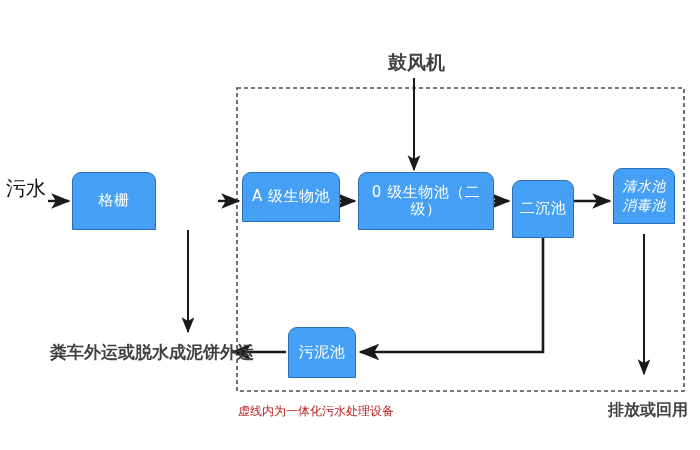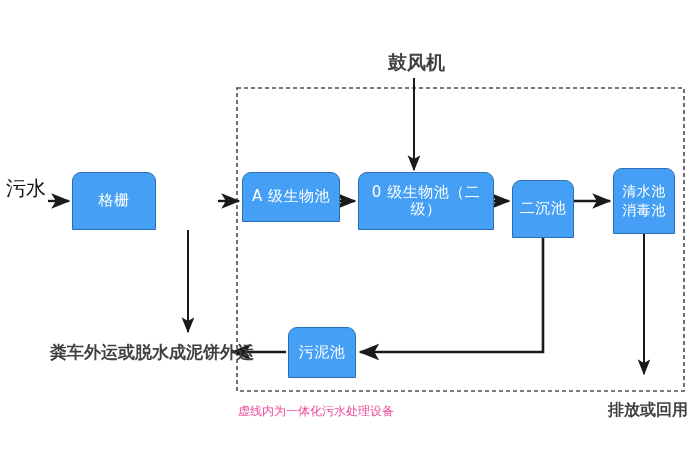--- a/index.html
+++ b/index.html
@@ -54,21 +54,21 @@
   }
   .blue-label {
     position: absolute;
     color: #404040;
     font-weight: bold;
     white-space: nowrap;
     z-index: 3;
   }
   .caption {
     position: absolute;
-    color: #ec4899;
+    color: #b91c1c;
     font-size: 12px;
     white-space: nowrap;
     z-index: 3;
   }
 </style>
 </head>
 <body>
 
 <div id="canvas">
 
@@ -106,21 +106,21 @@
 
   <div class="node" style="left:72px; top:172px; width:84px; height:58px;">格栅</div>
 
 
   <div class="node" style="left:242px; top:172px; width:98px; height:50px;">A 级生物池</div>
 
   <div class="node" style="left:358px; top:172px; width:136px; height:58px;">0 级生物池（二级）</div>
 
   <div class="node" style="left:512px; top:180px; width:62px; height:58px;">二沉池</div>
 
-  <div class="node two-line" style="left:613px; top:168px; width:62px; height:66px;">清水池
+  <div class="node two-line" style="left:613px; top:168px; width:62px; height:56px;font-style:italic;">清水池
 消毒池</div>
 
   <div class="node" style="left:288px; top:327px; width:68px; height:51px;">污泥池</div>
 
   <div class="plain-label" style="left:6px; top:188px; transform:translateY(-50%);">污水</div>
 
   <div class="blue-label" style="left:388px; top:50px; font-size:19px;">鼓风机</div>
 
   <div class="blue-label" style="left:50px; top:341px; font-size:17px;">粪车外运或脱水成泥饼外运</div>
 

